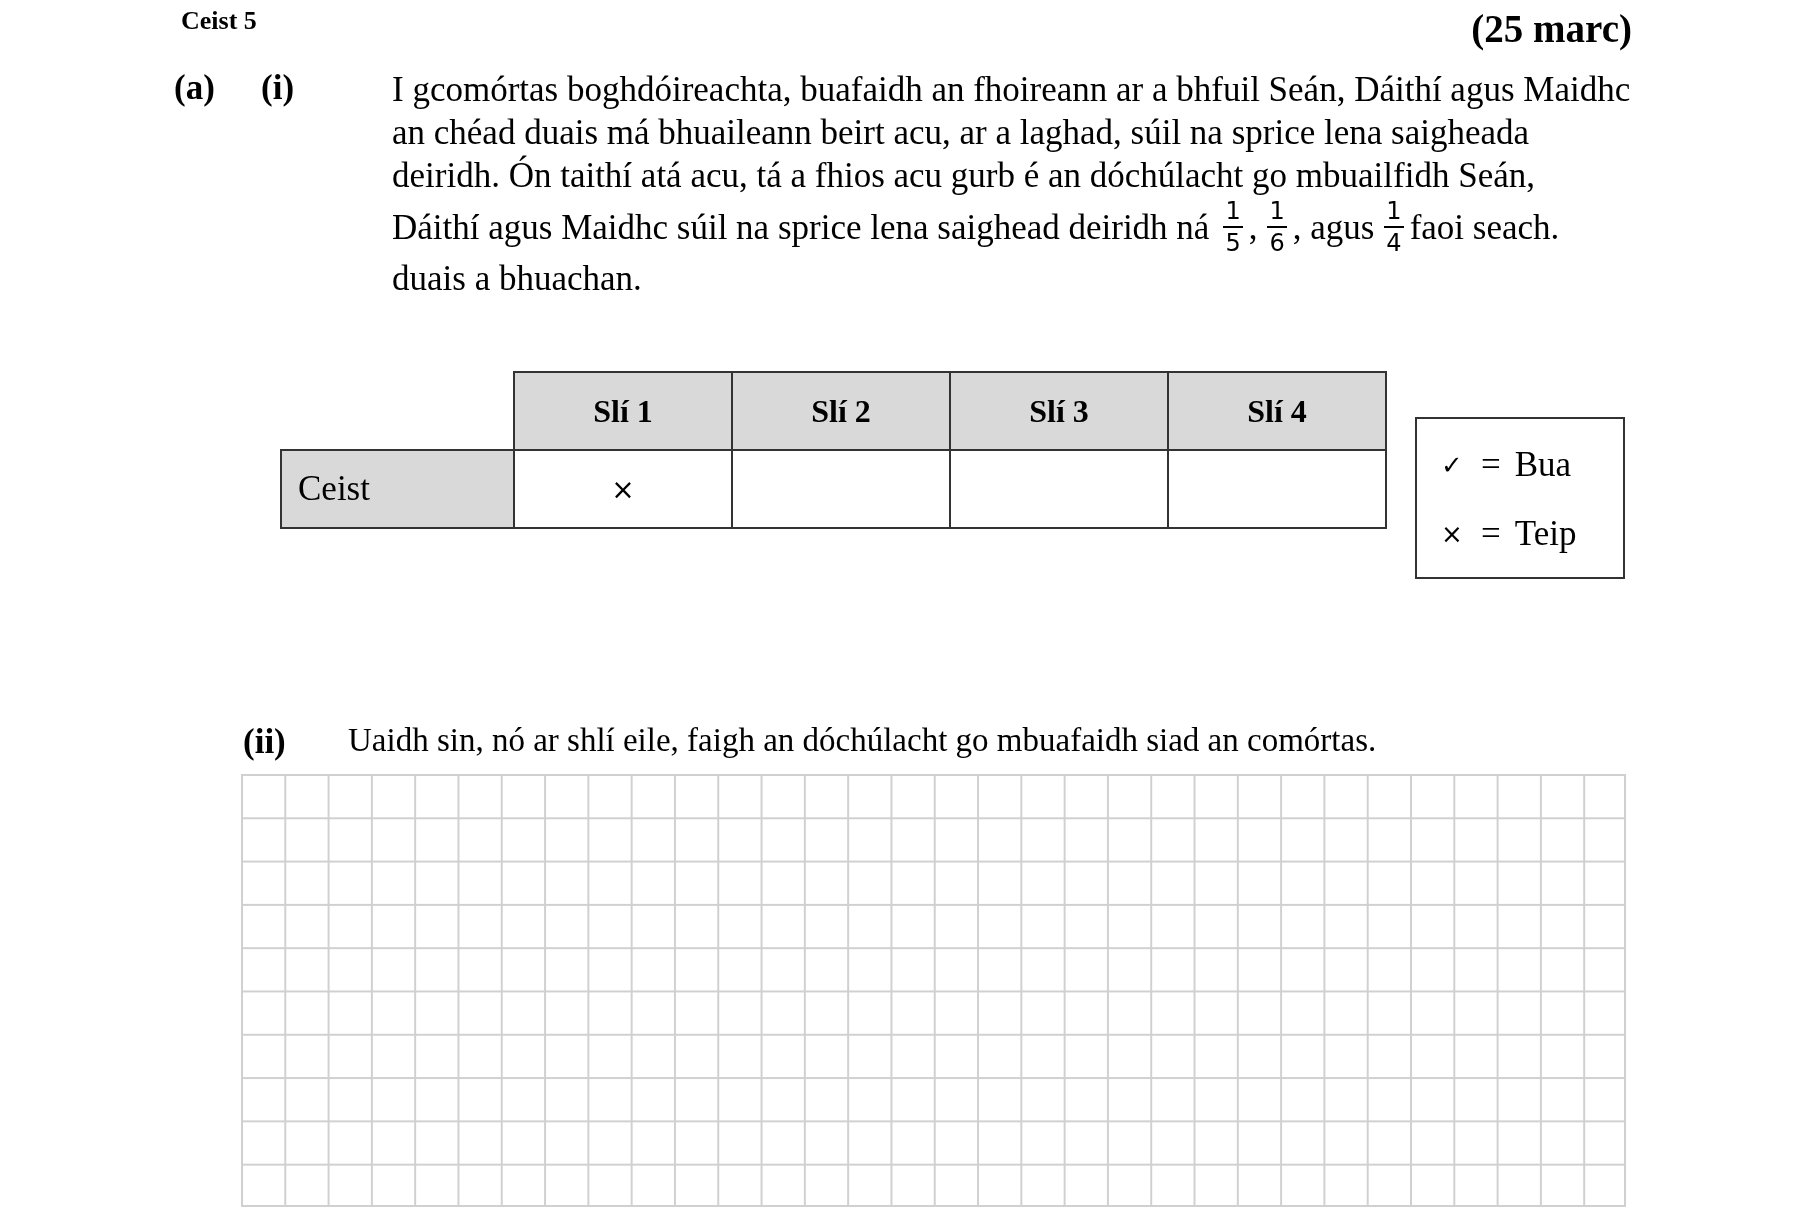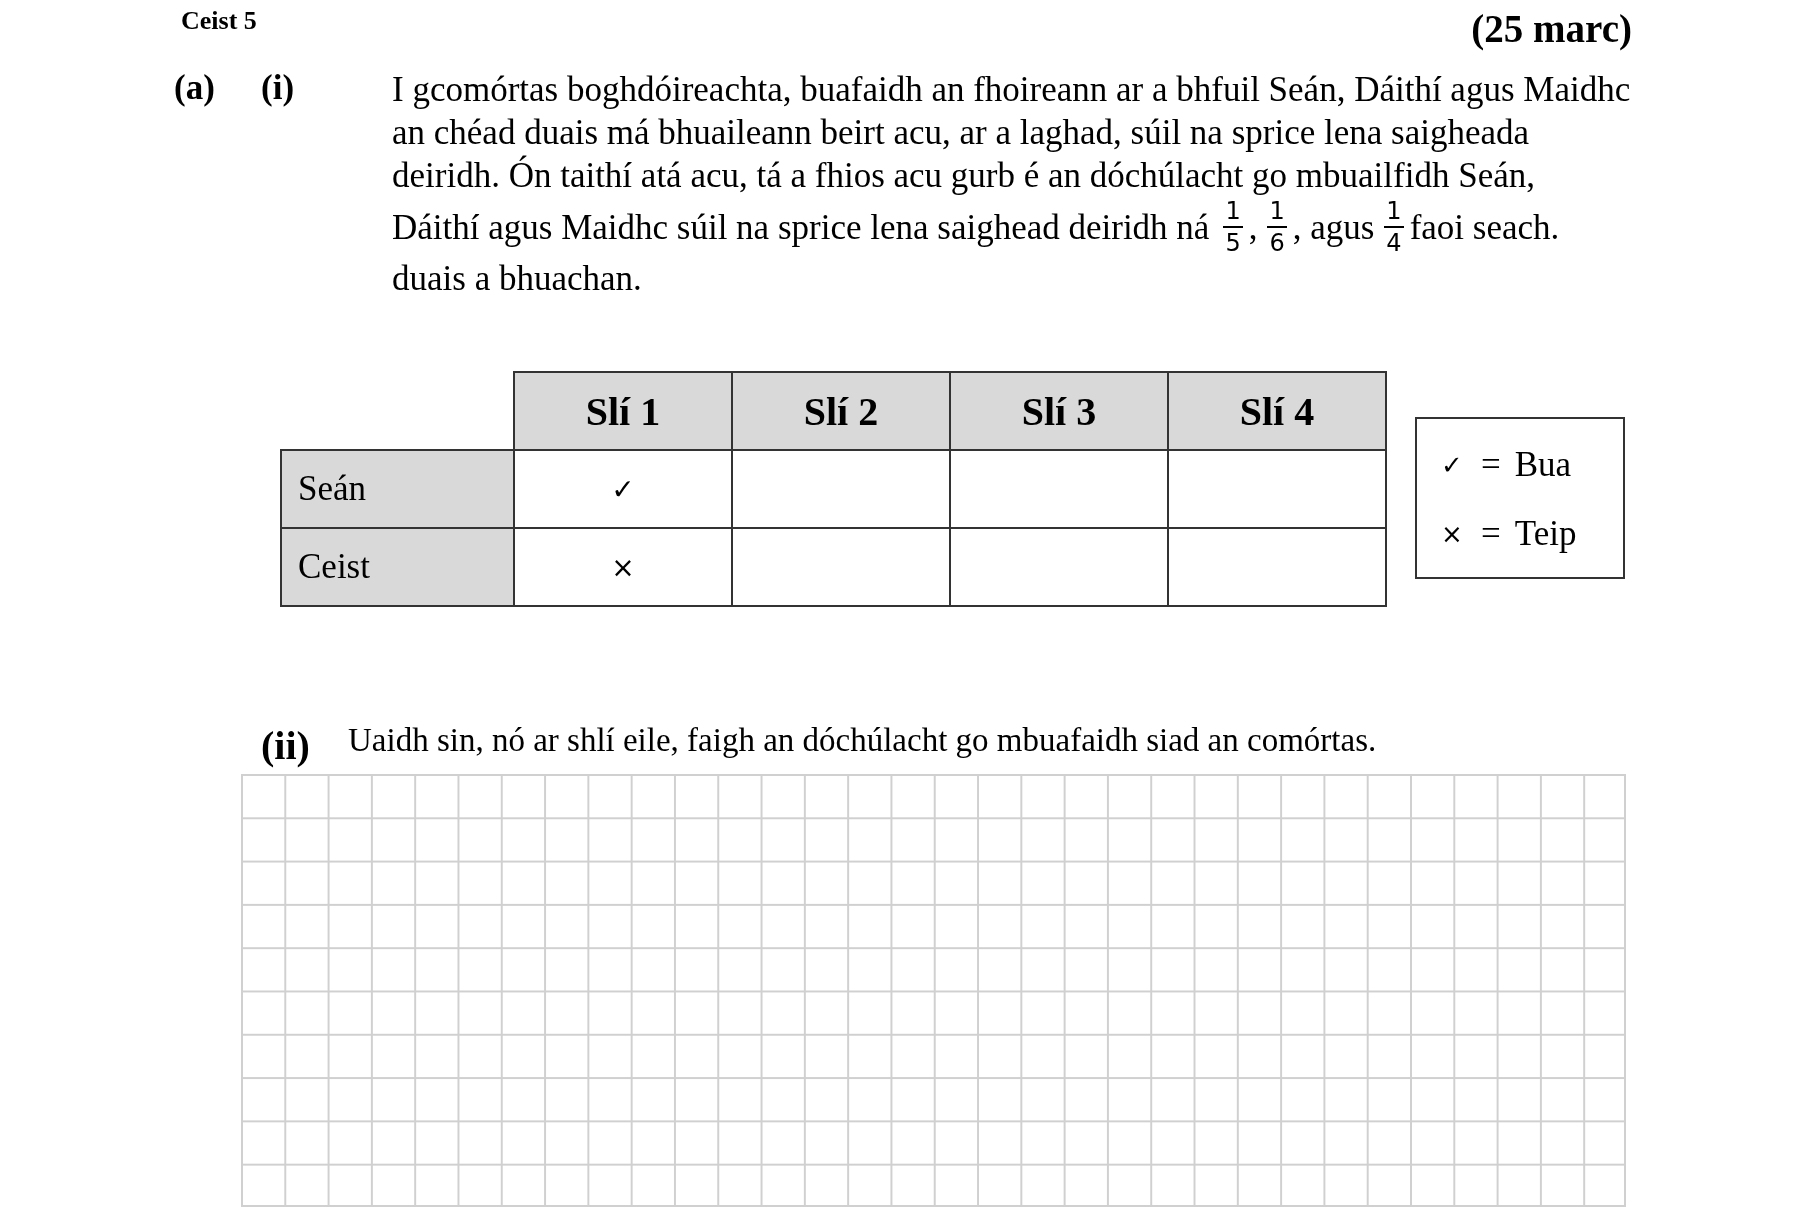--- a/index.html
+++ b/index.html
@@ -16,32 +16,32 @@
   .para .fracline { height: 60px; display: flex; align-items: center; white-space: nowrap; }
   .frac { display: inline-flex; flex-direction: column; align-items: center;
           font-family: "DejaVu Sans", sans-serif; font-size: 24px; line-height: 26px;
           margin: 0 6px; vertical-align: middle; }
   .frac .num { border-bottom: 2px solid #000; padding: 0 2px 2px 2px; }
   .frac .den { padding-top: 2px; }
   .comma { margin-right: 4px; }
 
   table.slt { position: absolute; left: 280px; top: 371px; border-collapse: collapse; }
   table.slt td, table.slt th { border: 2px solid #333; height: 76px; padding: 0; }
-  table.slt th { background: #d9d9d9; width: 216px; font-size: 40px; font-weight: bold; text-align: center; font-family: Liberation Serif, serif; }
+  table.slt th { background: #d9d9d9; width: 216px; font-size: 32px; font-weight: bold; text-align: center; font-family: Liberation Serif, serif; }
   table.slt td.rowlbl { background: #d9d9d9; width: 215px; font-size: 35px; text-align: left; padding-left: 16px; }
   table.slt td.cell { width: 216px; text-align: center; font-family: "DejaVu Sans", sans-serif; font-size: 28px; background:#fff; }
   table.slt th.blank { background: #fff; border: none; border-right: 2px solid #333; border-bottom: 2px solid #333; }
 
   .legend { position: absolute; left: 1415px; top: 417px; width: 210px; height: 162px;
             border: 2px solid #333; box-sizing: border-box; }
   .legend .row { position: absolute; left: 24px; font-size: 35px; white-space: nowrap; display: flex; align-items: center; }
   .legend .sym { font-family: "DejaVu Sans", sans-serif; font-size: 26px; width: 30px; display: inline-block; }
   .legend .eq { margin: 0 14px 0 10px; }
 
-  .lbl-ii { left: 261px; top: 722px; font-size: 40px; font-weight: bold; }
+  .lbl-ii { left: 243px; top: 722px; font-size: 35px; font-weight: bold; }
   .q2 { left: 348px; top: 722px; font-size: 33px; }
 
   .grid { position: absolute; left: 241px; top: 774px; width: 1385px; height: 433px;
           border: 2px solid #d0d0d0; box-sizing: border-box;
           background-image:
             linear-gradient(to right, #d0d0d0 2px, transparent 2px),
             linear-gradient(to bottom, #d0d0d0 2px, transparent 2px);
           background-size: 43.3px 43.3px; background-position: -2px -2px; }
 </style>
 </head>
@@ -81,27 +81,20 @@
 <table class="slt">
   <tbody>
       <tr>
     <th class="blank"></th>
     <th>Slí 1</th>
     <th>Slí 2</th>
     <th>Slí 3</th>
     <th>Slí 4</th>
   </tr>
   <tr>
-    <td class="rowlbl">Seán</td>
-    <td class="cell">✓</td>
-    <td class="cell"></td>
-    <td class="cell"></td>
-    <td class="cell"></td>
-  </tr>
-  <tr>
     <td class="rowlbl">Ceist</td>
     <td class="cell">×</td>
     <td class="cell"></td>
     <td class="cell"></td>
     <td class="cell"></td>
   </tr>
 </tbody>
   </table>
 
 <div class="legend">

